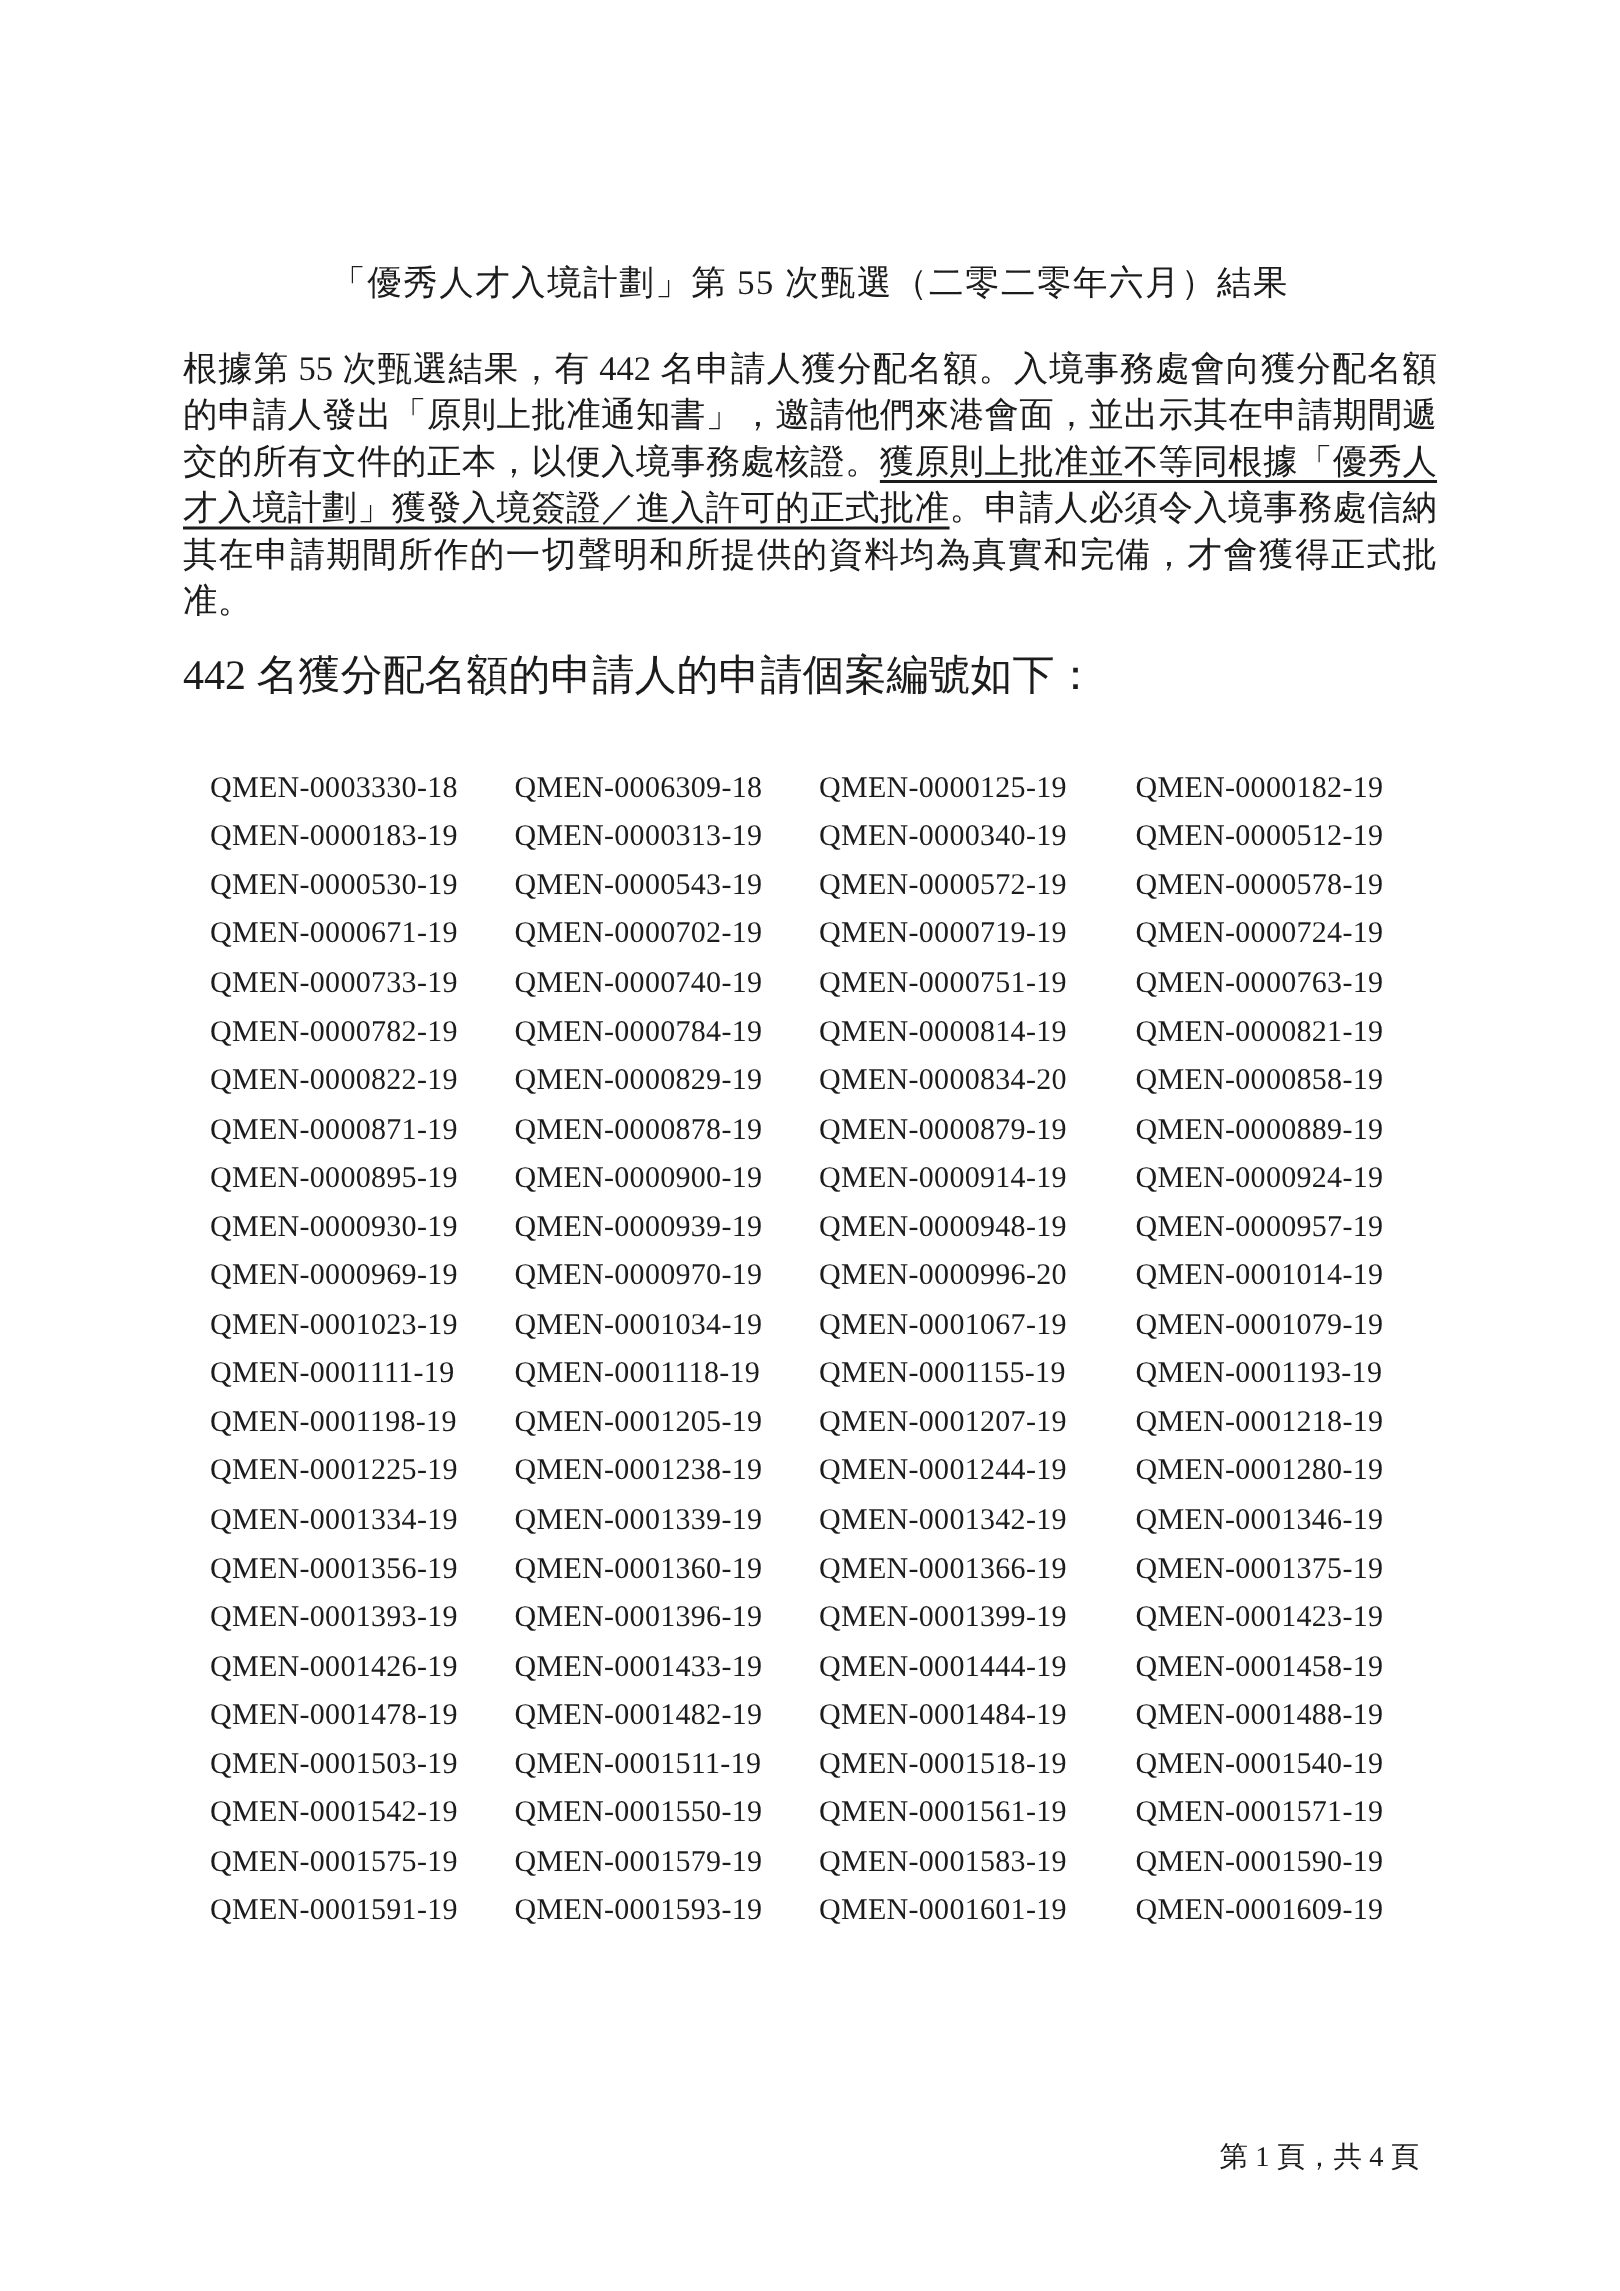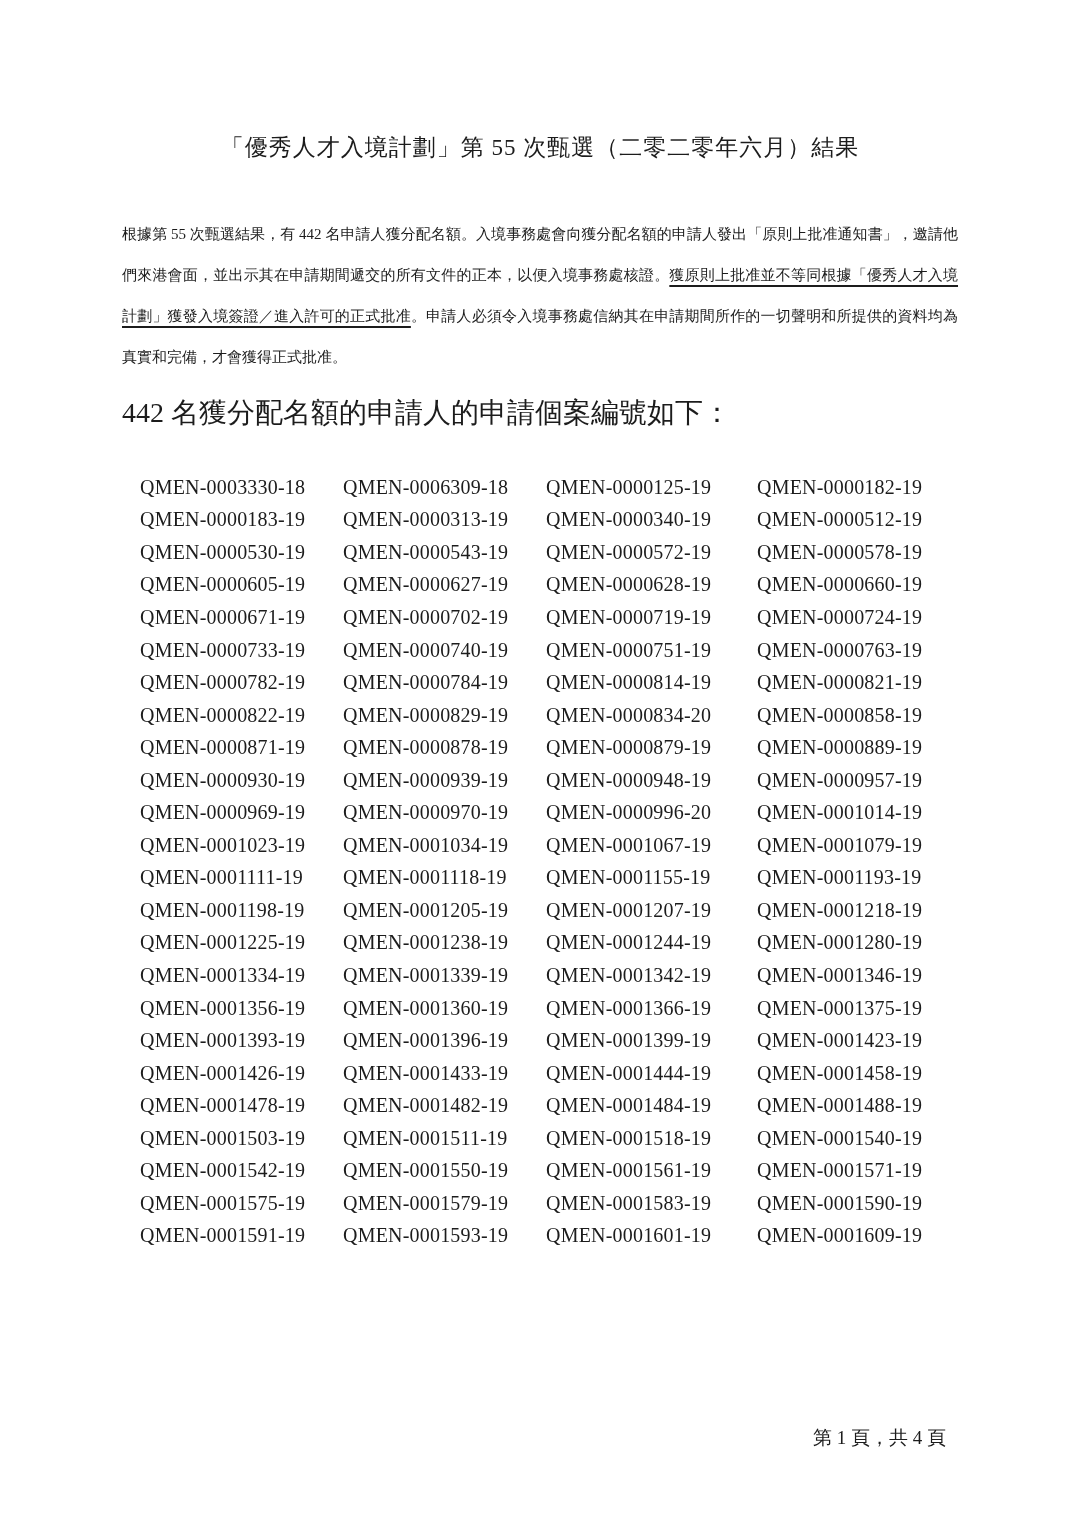--- a/index.html
+++ b/index.html
@@ -15,25 +15,26 @@
     padding: 0 122px;
     overflow: hidden;
   }
   .doc-title {
     padding-top: 131px;
     text-align: center;
     font-size: 23px;
     line-height: 34px;
     letter-spacing: 1px;
     white-space: nowrap;
+    margin-top: 41px;
   }
   .para {
-    margin-top: 49px;
-    font-size: 15px;
-    line-height: 41px;
+    margin-top: 24px;
+    font-size: 23px;
+    line-height: 31px;
     text-align: justify;
     text-justify: inter-character;
   }
   .para .underlined {
     text-decoration: underline;
     text-decoration-thickness: 1.5px;
     text-underline-offset: 5px;
   }
   .intro {
     margin-top: 17px;
@@ -90,26 +91,20 @@
         <span class="case-cell">QMEN-0000340-19</span>
         <span class="case-cell">QMEN-0000512-19</span>
       </div>
       <div class="case-row">
         <span class="case-cell">QMEN-0000530-19</span>
         <span class="case-cell">QMEN-0000543-19</span>
         <span class="case-cell">QMEN-0000572-19</span>
         <span class="case-cell">QMEN-0000578-19</span>
       </div>
       <div class="case-row">
-        <span class="case-cell">QMEN-0000605-19</span>
-        <span class="case-cell">QMEN-0000627-19</span>
-        <span class="case-cell">QMEN-0000628-19</span>
-        <span class="case-cell">QMEN-0000660-19</span>
-      </div>
-      <div class="case-row">
         <span class="case-cell">QMEN-0000671-19</span>
         <span class="case-cell">QMEN-0000702-19</span>
         <span class="case-cell">QMEN-0000719-19</span>
         <span class="case-cell">QMEN-0000724-19</span>
       </div>
       <div class="case-row">
         <span class="case-cell">QMEN-0000733-19</span>
         <span class="case-cell">QMEN-0000740-19</span>
         <span class="case-cell">QMEN-0000751-19</span>
         <span class="case-cell">QMEN-0000763-19</span>
@@ -126,20 +121,26 @@
         <span class="case-cell">QMEN-0000834-20</span>
         <span class="case-cell">QMEN-0000858-19</span>
       </div>
       <div class="case-row">
         <span class="case-cell">QMEN-0000871-19</span>
         <span class="case-cell">QMEN-0000878-19</span>
         <span class="case-cell">QMEN-0000879-19</span>
         <span class="case-cell">QMEN-0000889-19</span>
       </div>
       <div class="case-row">
+        <span class="case-cell">QMEN-0000895-19</span>
+        <span class="case-cell">QMEN-0000900-19</span>
+        <span class="case-cell">QMEN-0000914-19</span>
+        <span class="case-cell">QMEN-0000924-19</span>
+      </div>
+      <div class="case-row">
         <span class="case-cell">QMEN-0000930-19</span>
         <span class="case-cell">QMEN-0000939-19</span>
         <span class="case-cell">QMEN-0000948-19</span>
         <span class="case-cell">QMEN-0000957-19</span>
       </div>
       <div class="case-row">
         <span class="case-cell">QMEN-0000969-19</span>
         <span class="case-cell">QMEN-0000970-19</span>
         <span class="case-cell">QMEN-0000996-20</span>
         <span class="case-cell">QMEN-0001014-19</span>

